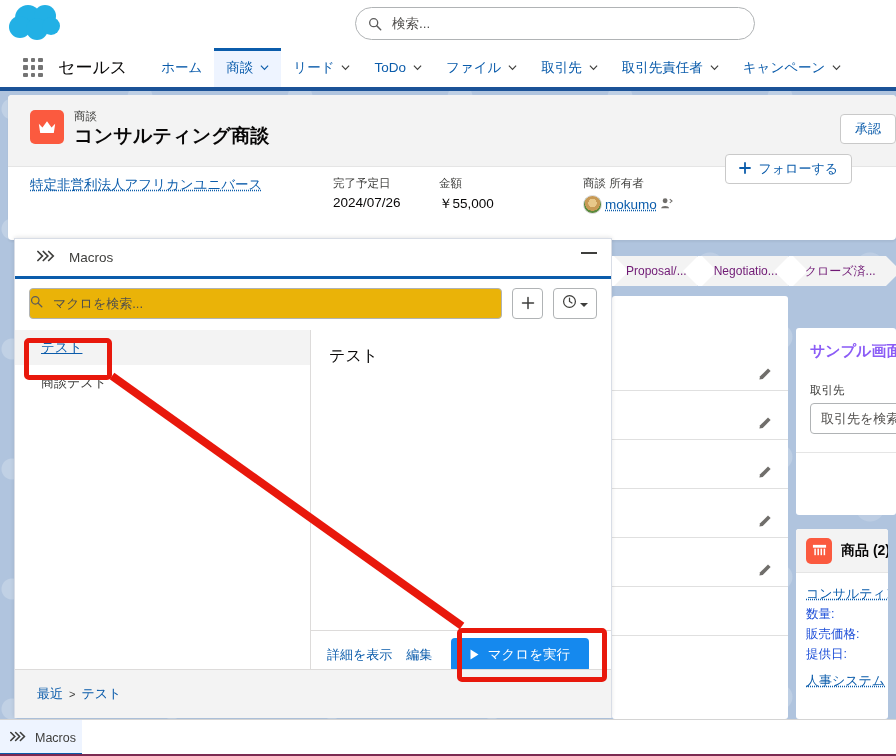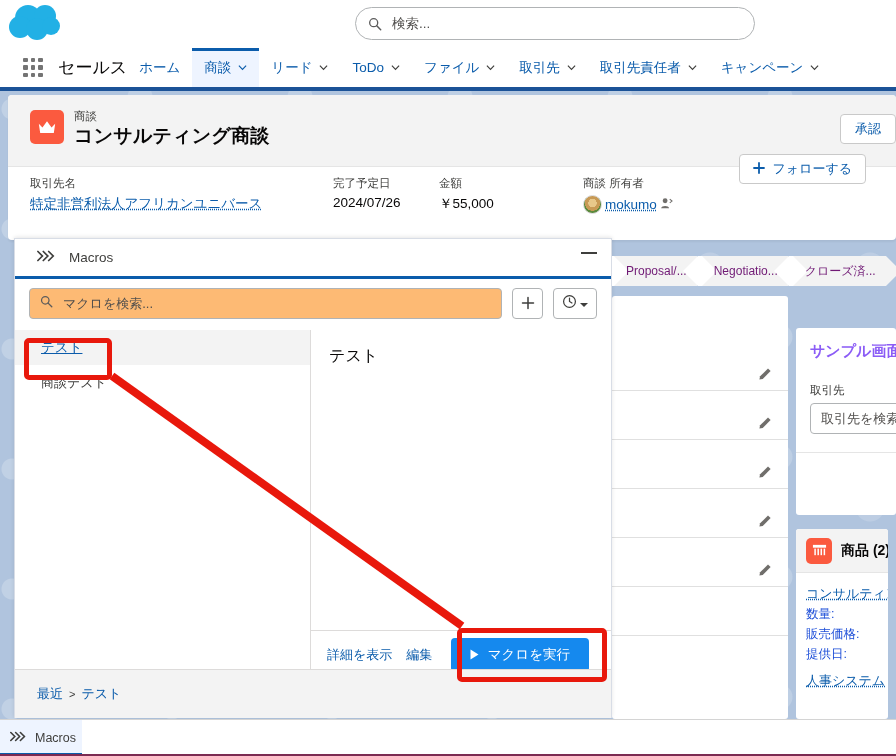--- a/index.html
+++ b/index.html
@@ -43,21 +43,21 @@
     width: 30px; margin-left: 18px; display: flex; align-items: center;
     justify-content: center; cursor: pointer;
   }
   .waffle-grid {
     display: grid; grid-template-columns: repeat(3, 5px);
     grid-template-rows: repeat(3, 5px); gap: 2.5px;
   }
   .waffle-grid i { display: block; width: 4.5px; height: 4.5px; background: #747474; border-radius: 1px; }
   .app-name {
     display: flex; align-items: center; font-size: 17px; color: #080707;
-    font-weight: 400; margin-left: 10px; white-space: nowrap;
+    font-weight: 400; margin-left: 10px; margin-right: 22px; white-space: nowrap;
   }
   .nav-item {
     display: flex; align-items: center; gap: 7px; padding: 0 12px;
     font-size: 13.5px; color: #0b5cab; white-space: nowrap; cursor: pointer;
     position: relative;
   }
   .nav-item.active {
     background: #eef4ff; color: #0b5cab;
     box-shadow: inset 0 3px 0 0 #0b5cab;
   }
@@ -106,21 +106,21 @@
     position: absolute; left: 66px; top: 28px;
     font-size: 19px; font-weight: bold; color: #080707; letter-spacing: .2px;
   }
   .hdr-btn {
     position: absolute; top: 19px; height: 30px;
     border: 1px solid #c9c9c9; border-radius: 4px; background: #fff;
     color: #0b5cab; font-size: 13px; display: flex; align-items: center;
     justify-content: center; gap: 7px; padding: 0 13px; cursor: pointer;
     white-space: nowrap;
   }
-  .btn-follow { right: 30px; margin-top: 40px; }
+  .btn-follow { right: 44px; margin-top: 40px; }
   .btn-approve { right: 0px; width: 56px; overflow: hidden; }
 
   .record-fields { position: relative; height: 72px; padding-top: 8px; }
   .field { position: absolute; top: 9px; }
   .field-label { font-size: 11.5px; color: #3e3e3c; margin-bottom: 4px; }
   .field-value { font-size: 13.5px; color: #080707; }
   .field-link {
     font-size: 13.5px; color: #0b5cab; text-decoration: underline;
     text-decoration-style: dotted; cursor: pointer;
   }
@@ -219,21 +219,21 @@
   .minimize {
     position: absolute; right: 14px; top: 13px; width: 16px; height: 2px;
     background: #3e3e3c; cursor: pointer;
   }
   .macros-search-row {
     height: 48px; display: flex; align-items: center; gap: 10px;
     padding: 0 14px;
   }
   .macro-search-box {
     flex: 1; height: 31px; border: 1px solid #b0b3b5; border-radius: 4px;
-    background: #fdba74; display: flex; align-items: center; padding: 0 10px; gap: 8px;
+    background: #eab308; display: flex; align-items: center; padding: 0 0; gap: 8px;
   }
   .macro-search-box input {
     border: none; outline: none; background: transparent; width: 100%;
     font-family: inherit; font-size: 13px; color: #514f4d;
   }
   .macro-search-box input::placeholder { color: #514f4d; }
   .sq-btn {
     width: 31px; height: 31px; border: 1px solid #b0b3b5; border-radius: 4px;
     background: #fff; display: flex; align-items: center; justify-content: center;
     cursor: pointer; color: #3e3e3c;
@@ -434,21 +434,20 @@
         </span>
         <span>フォローする</span>
       </div>
       <div class="hdr-btn btn-approve">
         <span>承認</span>
       </div>
     </div>
 
     <div class="record-fields">
       <div class="field" style="left:22px;">
-        <div class="field-label">取引先名</div>
         <a class="field-link">特定非営利法人アフリカンユニバース</a>
       </div>
       <div class="field" style="left:325px;">
         <div class="field-label">完了予定日</div>
         <div class="field-value">2024/07/26</div>
       </div>
       <div class="field" style="left:431px;">
         <div class="field-label">金額</div>
         <div class="field-value">￥55,000</div>
       </div>

